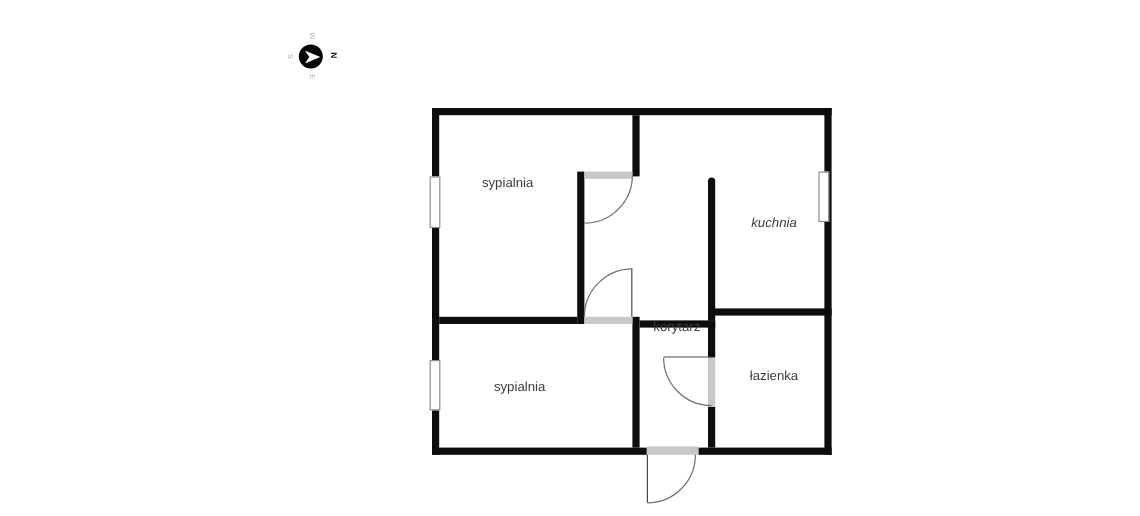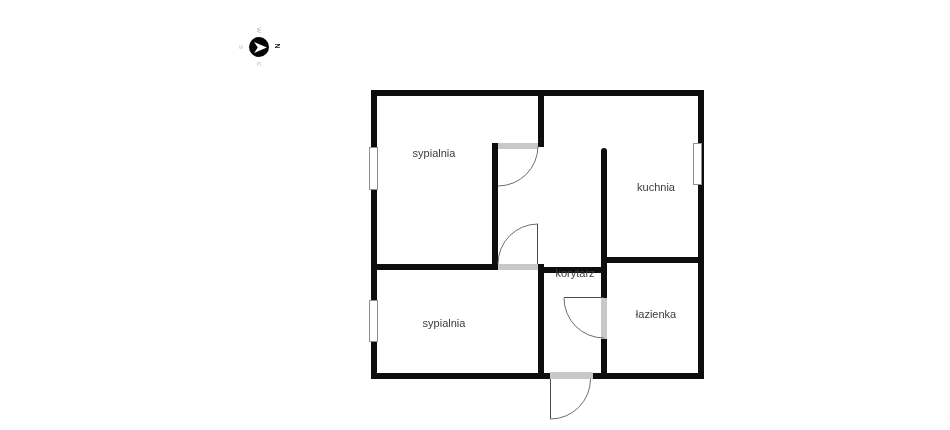--- a/index.html
+++ b/index.html
@@ -26,21 +26,21 @@
     color:var(--compass_inactive_letter,#b4b4b4);
     transform:translate(-50%,-50%) rotate(90deg);
     letter-spacing:0;
   }
   .c-letter.active{
     color:var(--compass_active_letter,#1a1a1a);
     font-weight:bold;font-size:7px;
   }
 
   
-  .plan{position:absolute;left:11px;top:0;width:846px;height:430px;}
+  .plan{position:absolute;left:0;top:0;width:846px;height:430px;}
   .wall{position:absolute;background:var(--wall,#0d0d0d);}
   .wall.rounded-top{border-radius:3px 3px 0 0;}
   .threshold{position:absolute;background:var(--door_threshold,#c8c8c8);}
   .window{
     position:absolute;background:#ffffff;
     border:1px solid var(--window_border,#8f8f8f);
     box-sizing:border-box;
   }
   .doors-svg{position:absolute;left:0;top:0;pointer-events:none;}
   .room-label{
@@ -102,18 +102,18 @@
       <path d="M527,224 A40,40 0 0 0 487,264" fill="none" stroke="#6e6e6e" stroke-width="1"></path>
 
       <line x1="553" y1="297.5" x2="593" y2="297.5" stroke="#4a4a4a" stroke-width="1"></line>
       <path d="M553,298 A40,40 0 0 0 593,338" fill="none" stroke="#6e6e6e" stroke-width="1"></path>
 
       <line x1="539.5" y1="379" x2="539.5" y2="419" stroke="#4a4a4a" stroke-width="1"></line>
       <path d="M539.5,419 A40,40 0 0 0 579.5,379" fill="none" stroke="#6e6e6e" stroke-width="1"></path>
     </svg>
 
     <div class="room-label" style="left:423px;top:153px;">sypialnia</div>
-    <div class="room-label" style="left:645px;top:187px;">kuchnia</div>
+    <div class="room-label" style="left:645px;top:187px;font-style:italic;">kuchnia</div>
     <div class="room-label" style="left:564px;top:237px;margin-top:36px;">korytarz</div>
     <div class="room-label" style="left:433px;top:323px;">sypialnia</div>
     <div class="room-label" style="left:645px;top:314px;">łazienka</div>
   </div>
 </div>
 
 </body></html>

